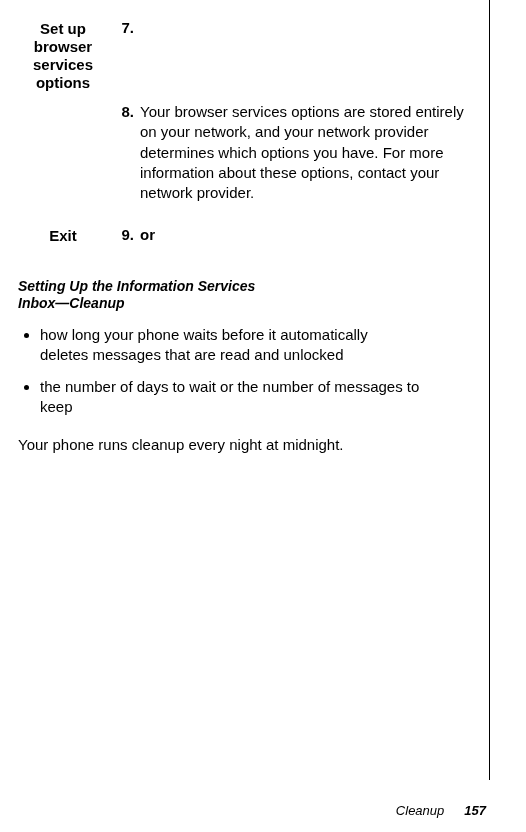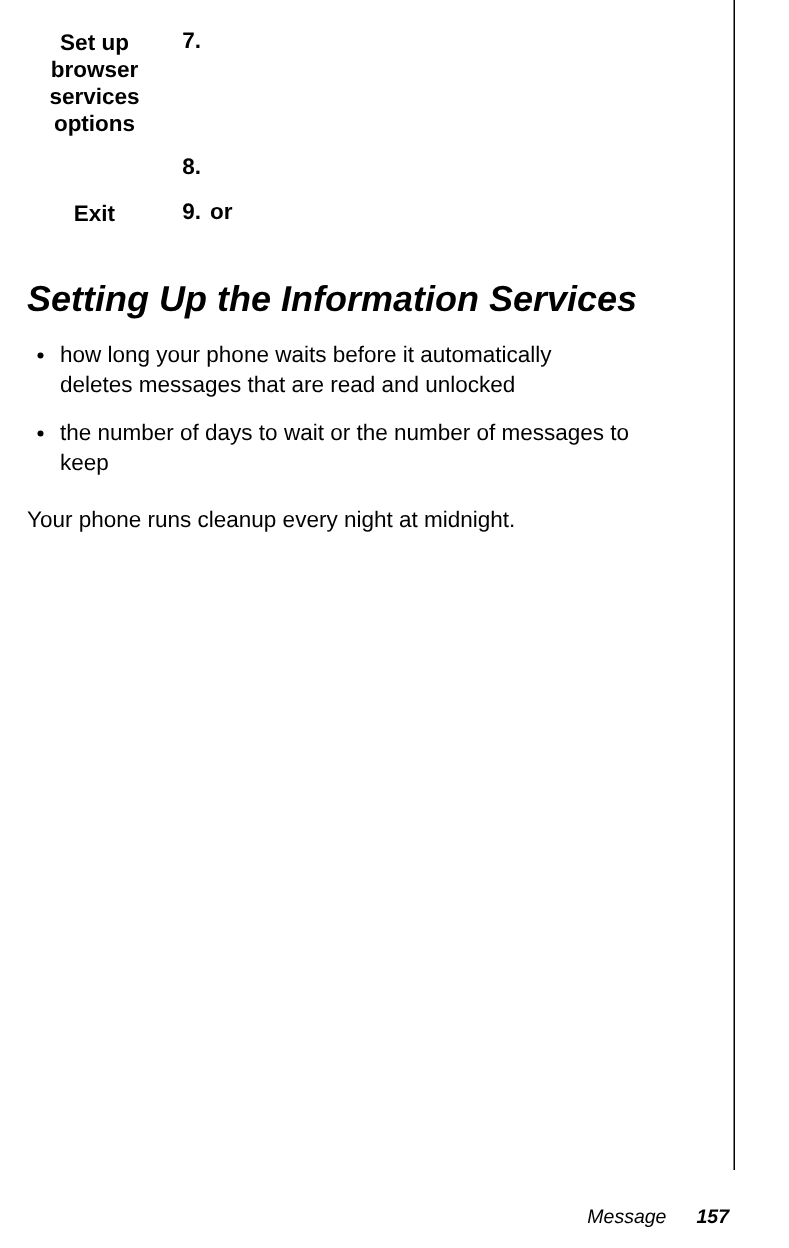--- a/index.html
+++ b/index.html
@@ -60,21 +60,21 @@
     margin: 0 2px;
   }
   .opt-font {
     font-family: "Courier New", monospace;
     letter-spacing: 0.5px;
     font-weight: 600;
   }
   .section-title {
     font-weight: bold;
     font-style: italic;
-    font-size: 24px;
+    font-size: 14px;
     margin: 20px 0 12px 0;
     line-height: 1.25;
   }
   .body-text p { margin: 0 0 14px 0; max-width: 420px;}
   ul.bullets {
     margin: 0 0 17px 0;
     padding-left: 22px;
   }
   ul.bullets li { margin: 0 0 12px 0; max-width: 380px;}
   .or {
@@ -102,41 +102,43 @@
       <div>services</div>
       <div>options</div>
     </div>
     <div class="num-col">7.</div>
   </div>
 
   <div class="step-block">
     <div class="label-col"></div>
     <div class="num-col">8.</div>
     <div class="body-col">
+      <p>Your browser services options are stored entirely on your network, and your network provider determines which options you have. For more information about these options, contact your network  provider.</p>
     </div>
   </div>
 
   <div class="step-block">
     <div class="label-col">
       <div>Exit</div>
     </div>
     <div class="num-col">9.</div>
     <div class="body-col">
       <p class="or">or</p>
     </div>
   </div>
 
   <div class="section-title">
     <span>Setting Up the Information Services</span><br>
+    <span>Inbox—Cleanup</span>
   </div>
 
   <div class="body-text">
     <ul class="bullets">
       <li>how long your phone waits before it automatically deletes messages that are read and unlocked</li>
       <li>the number of days to wait or the number of messages to keep</li>
     </ul>
     <p>Your phone runs cleanup every night at midnight.</p>
   </div>
 
   <div class="footer">
-    <span class="sec">Message</span><span class="pg">157</span>
+    <span class="sec">Cleanup</span><span class="pg">157</span>
   </div>
 </div>
 
 </body></html>

